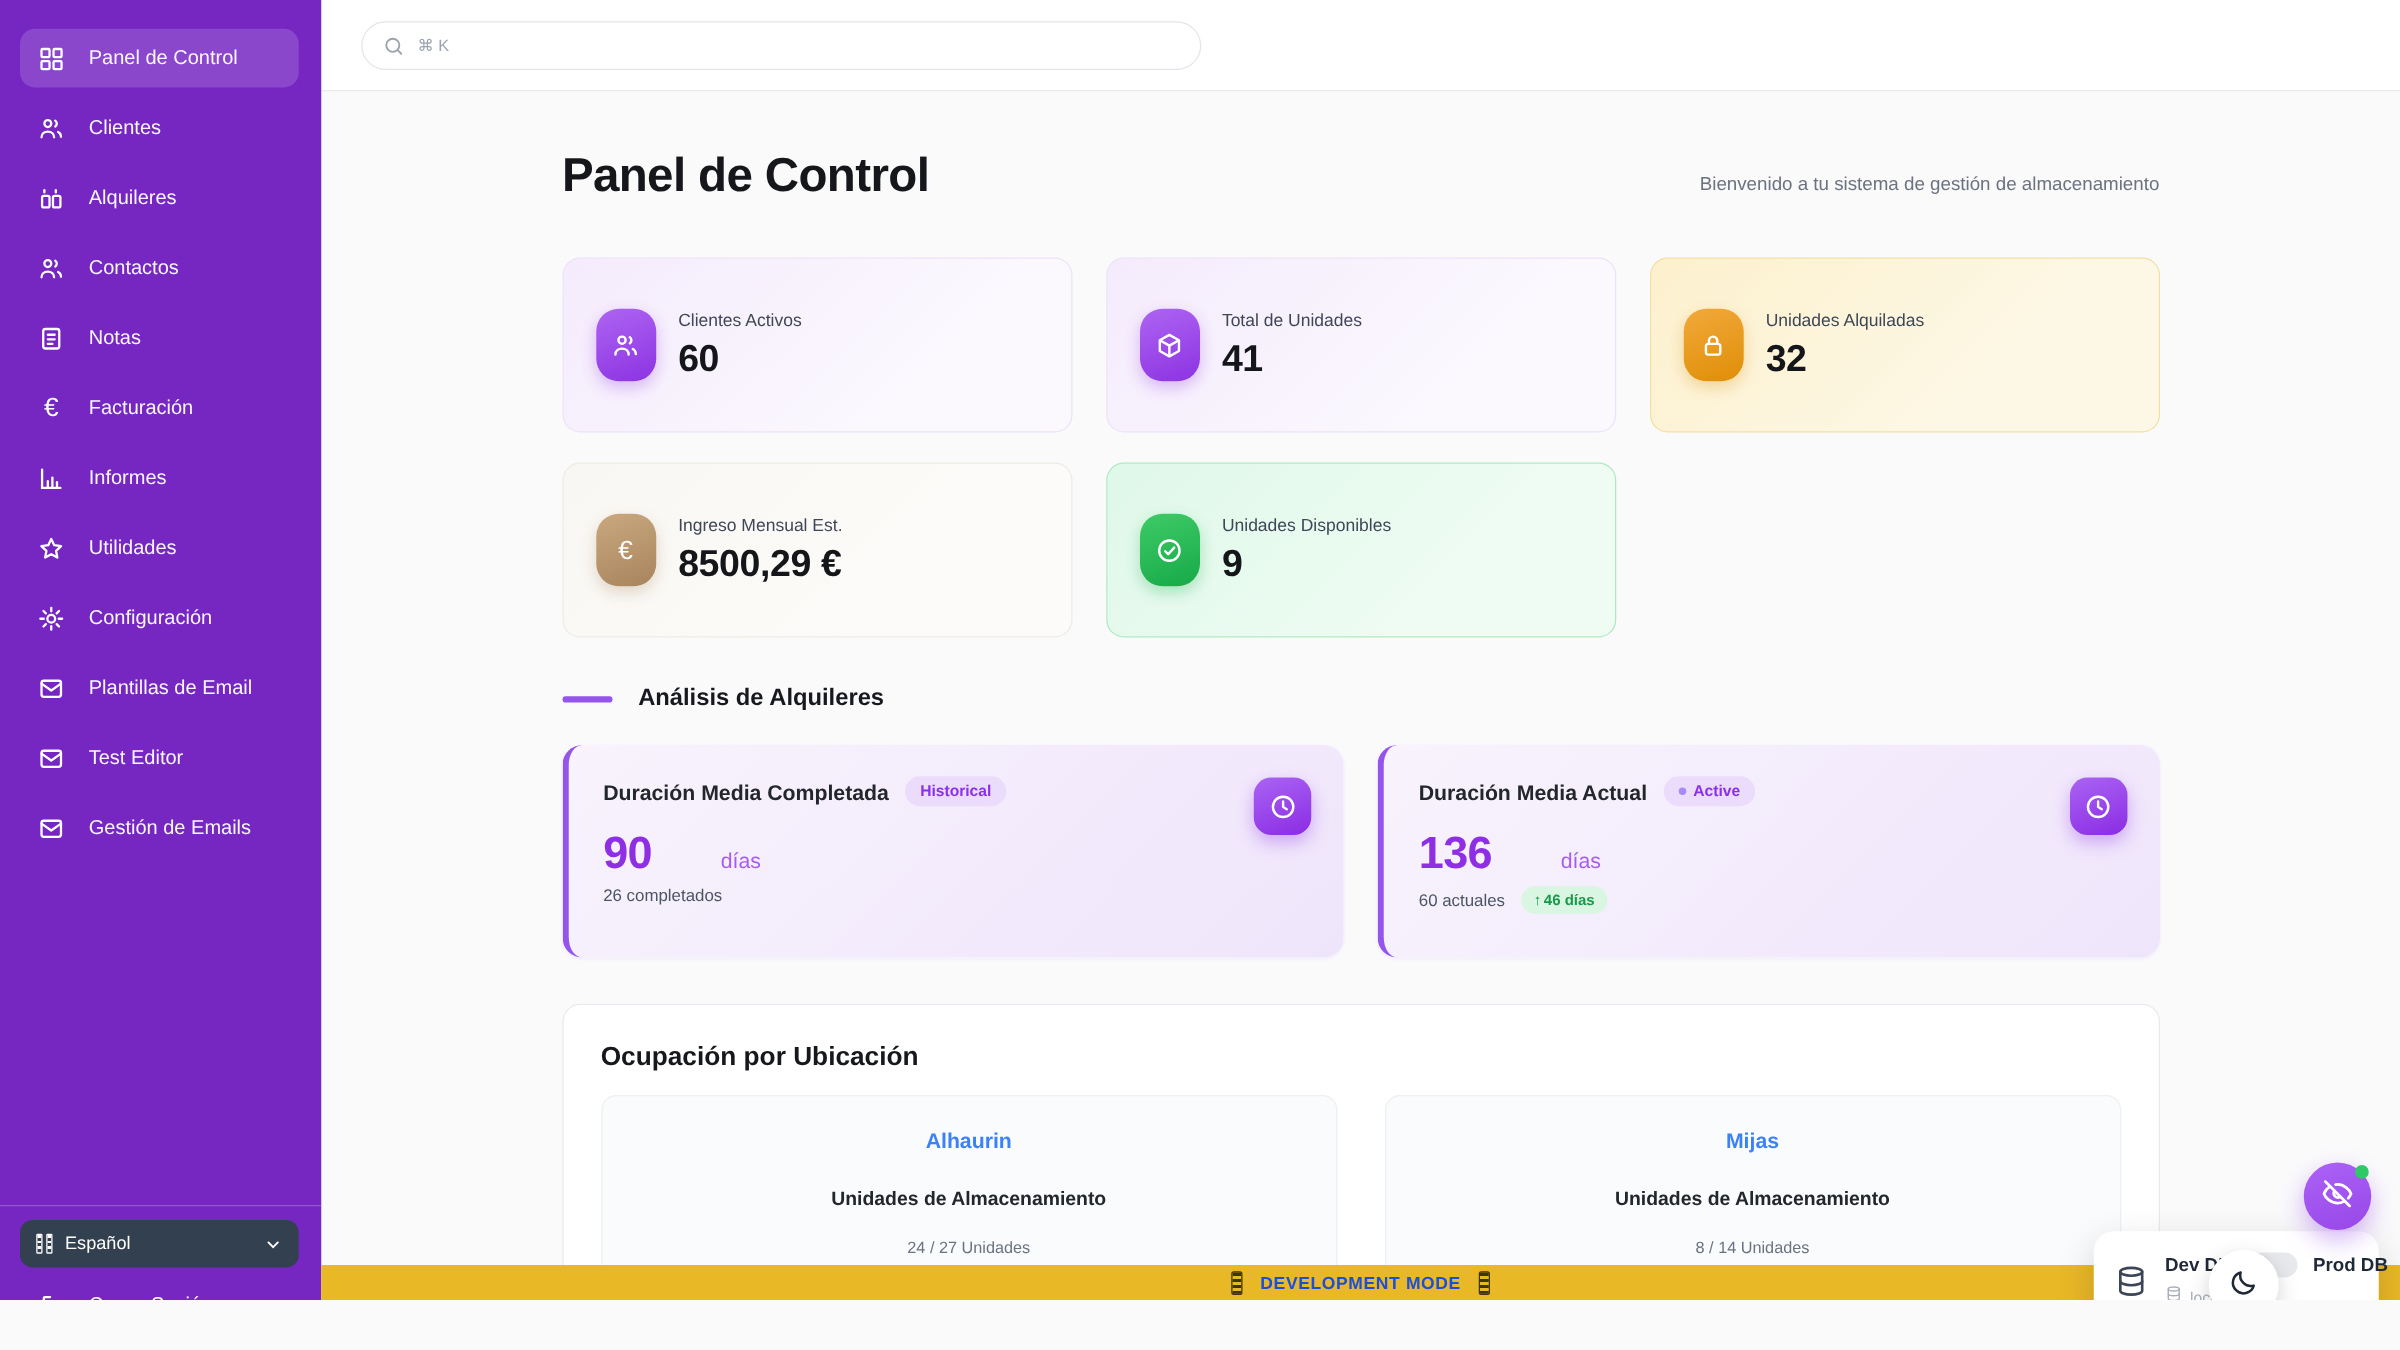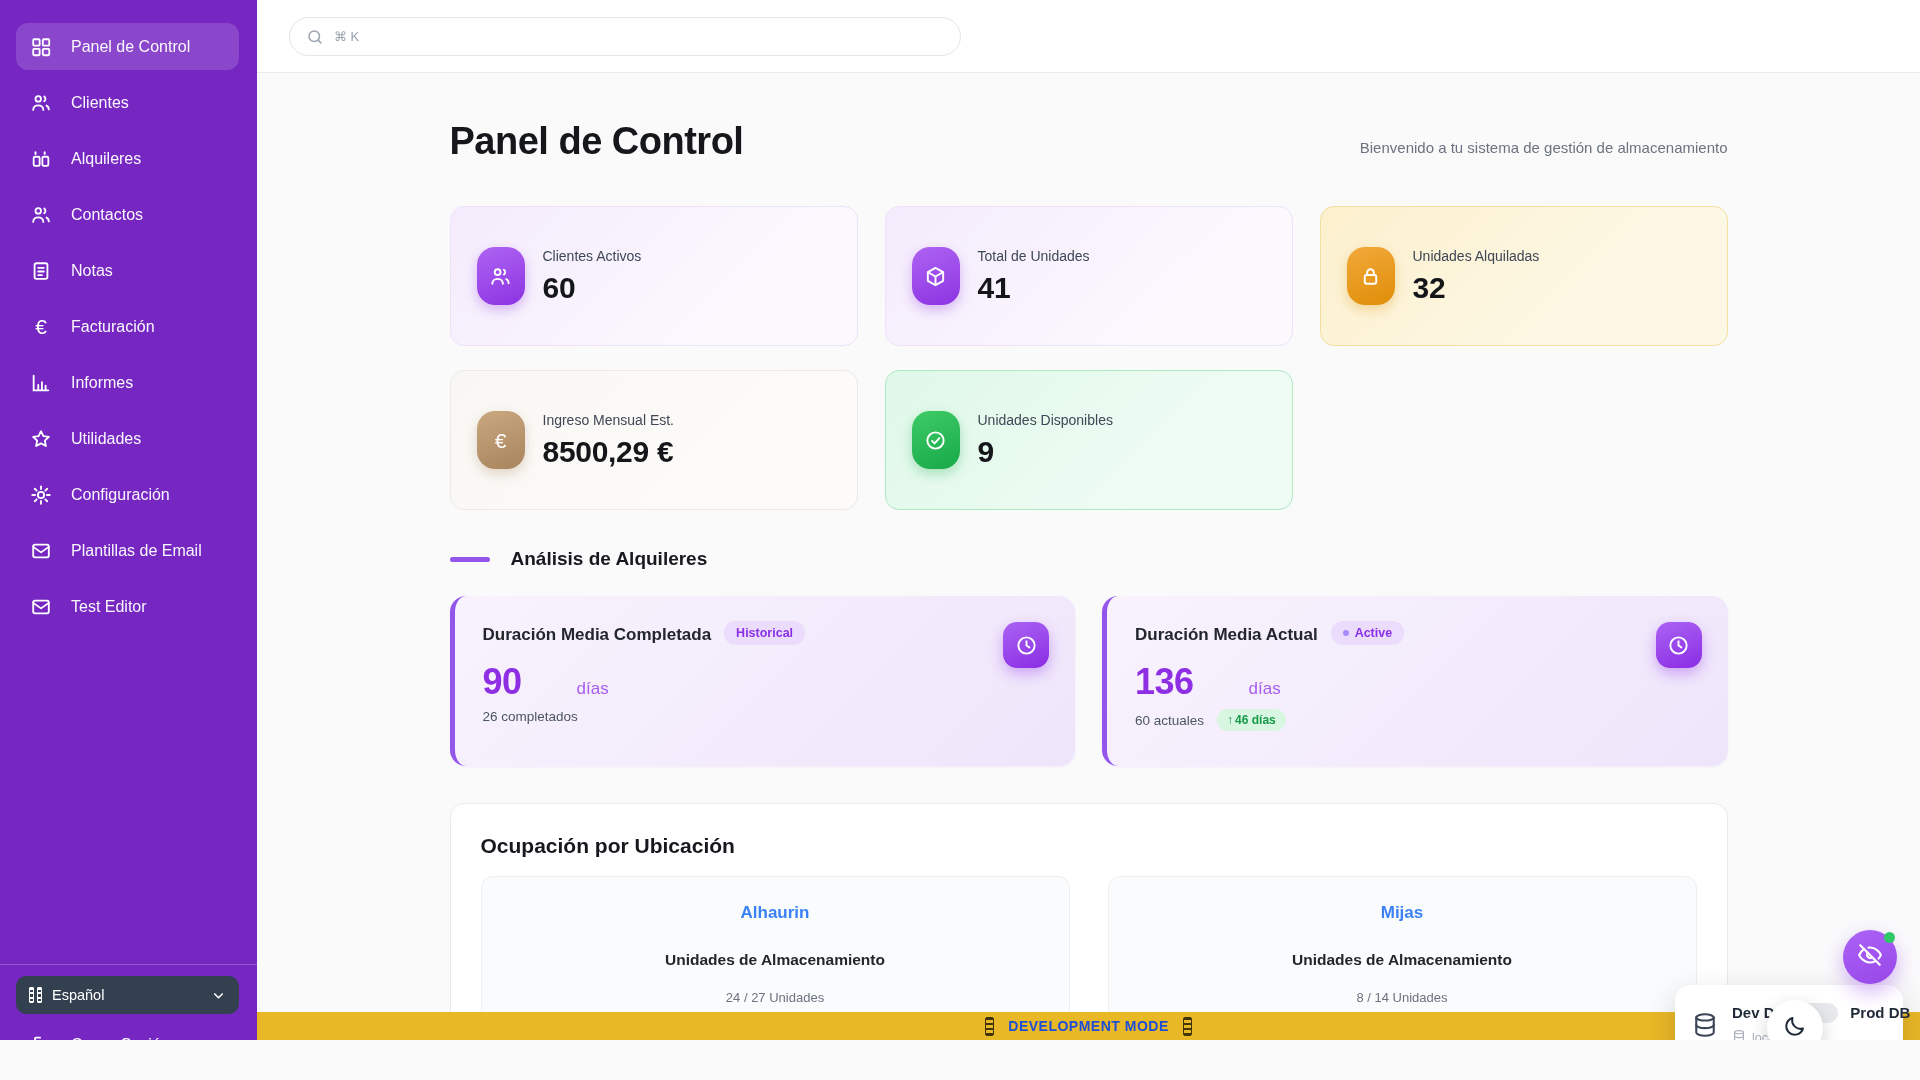--- a/index.html
+++ b/index.html
@@ -266,20 +266,29 @@
       <div class="side-item">
         <span class="sicon">
           <svg viewBox="0 0 24 24" fill="none" stroke="currentColor" stroke-width="2" stroke-linecap="round" stroke-linejoin="round">
               <rect x="3.5" y="5" width="17" height="14" rx="2"></rect>
               <path d="M3.5 7.5l8.5 6 8.5-6"></path>
             </svg>
         </span>
         <span class="slabel">Test Editor</span>
       </div>
 
+      <div class="side-item">
+        <span class="sicon">
+          <svg viewBox="0 0 24 24" fill="none" stroke="currentColor" stroke-width="2" stroke-linecap="round" stroke-linejoin="round">
+              <rect x="3.5" y="5" width="17" height="14" rx="2"></rect>
+              <path d="M3.5 7.5l8.5 6 8.5-6"></path>
+            </svg>
+        </span>
+        <span class="slabel">Gestión de Emails</span>
+      </div>
 
     </nav>
 
     <div class="side-bottom">
       <div class="lang-btn">
         <span class="flag-bars">
             <i></i>
             <i></i>
           </span>
         <span>Español</span>

